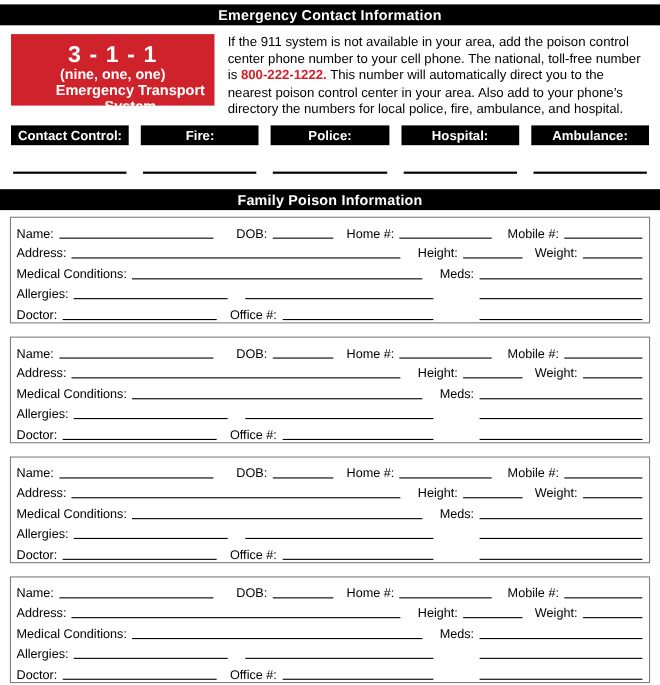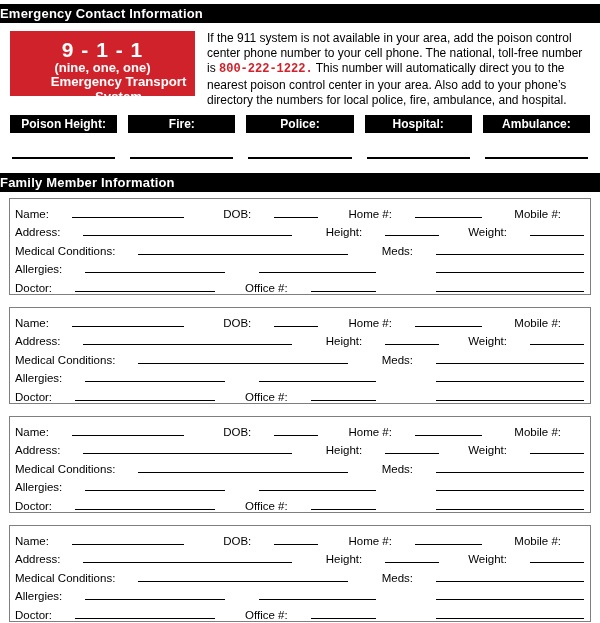--- a/index.html
+++ b/index.html
@@ -3,104 +3,104 @@
 <meta charset="utf-8">
 <style>
   html, body { margin: 0; padding: 0; }
   body {
     width: 600px; height: 623px; overflow: hidden;
     background: #ffffff; color: #000;
     font-family: "Liberation Sans", sans-serif;
   }
   .bar {
     background: #000; color: #fff;
-    text-align: left; font-weight: bold;
+    text-align: center; font-weight: bold;
     font-size: 13px; height: 19px; line-height: 19px;
     letter-spacing: .2px;
   }
   .bar-top { margin-top: 4px; }
   .bar-family { margin-top: 14px; }
 
   .intro { display: flex; margin: 8px 10px 0 10px; }
   .red-box {
     background: #d0222a; color: #fff;
     width: 185px; height: 65px; flex: none;
     text-align: center; font-weight: bold;
     box-sizing: border-box; padding-top: 8px;
   }
   .red-number   { font-size: 21px; line-height: 22px; letter-spacing: 1px; }
   .red-subtitle { font-size: 13px; line-height: 13px; }
   .red-caption  { font-size: 13.2px; line-height: 15px; margin-left: 32px; }
   .intro-text {
     flex: 1; margin-left: 12px; padding-right: 2px;
     font-size: 12px; line-height: 15.2px; text-align: left;
   }
-  .phone { color: #d0222a; font-weight: bold; font-family: Liberation Mono, monospace; }
+  .phone { color: #d0222a; font-weight: bold; }
 
   .contact-row { display: flex; gap: 11px; margin: 7px 10px 0; }
   .contact-box {
     flex: 1; background: #000; color: #fff;
     font-weight: bold; font-size: 12px; text-align: center;
     height: 18px; line-height: 18px; white-space: nowrap;
   }
   .contact-lines { display: flex; gap: 11px; margin: 24px 10px 0; }
   .cl { flex: 1; height: 0; border-bottom: 2px solid #000; margin: 0 2px; }
 
   .members { display: flex; flex-direction: column; gap: 12px; margin: 6px 9px 0; }
   .member-block {
     border: 1px solid #7f7f7f; height: 97px;
     box-sizing: border-box; padding: 3px 6px 0 5px;
     background: #fff;
   }
-  .fm-row { display: flex; height: 18.5px; align-items: flex-end; font-size: 11.5px; gap: 18px; }
+  .fm-row { display: flex; height: 18.5px; align-items: flex-end; font-size: 11.5px; }
   .fm-lbl { white-space: nowrap; padding-right: 5px; line-height: 14px; }
   .ln { height: 0; border-bottom: 1px solid #000; margin-bottom: 3px; }
   .grow { flex: 1; }
   .w54  { width: 54px; }  .w55 { width: 55px; }
   .w84  { width: 84px; }  .w140 { width: 140px; }
   .w148 { width: 148px; }
   .ml6  { margin-left: 16px; }  .ml10 { margin-left: 21px; }
   .ml11 { margin-left: 11px; } .ml12 { margin-left: 12px; text-align: right; }
   .ml14 { margin-left: 14px; } .ml16 { margin-left: 16px; }
   .ml42 { margin-left: 42px; }
 </style>
 </head>
 <body>
 
 <div class="bar bar-top">
   <span>Emergency Contact Information</span>
 </div>
 
 <div class="intro">
   <div class="red-box">
-    <div class="red-number">9 - 1 - 1</div>
+    <div class="red-number">3 - 1 - 1</div>
     <div class="red-subtitle">(nine, one, one)</div>
     <div class="red-caption">Emergency Transport System</div>
   </div>
   <div class="intro-text"><span>If the 911 system is not available in your area, add the poison control center phone number to your cell phone. The national, toll-free number is </span><span class="phone">800-222-1222.</span><span> This number will automatically direct you to the nearest poison control center in your area. Also add to your phone’s directory the numbers for local police, fire, ambulance, and hospital.</span></div>
 </div>
 
 <div class="contact-row">
-  <div class="contact-box">Poison Height:</div>
+  <div class="contact-box">Contact Control:</div>
   <div class="contact-box">Fire:</div>
   <div class="contact-box">Police:</div>
   <div class="contact-box">Hospital:</div>
   <div class="contact-box">Ambulance:</div>
 </div>
 
 <div class="contact-lines">
   <div class="cl"></div>
   <div class="cl"></div>
   <div class="cl"></div>
   <div class="cl"></div>
   <div class="cl"></div>
 </div>
 
 <div class="bar bar-family">
-  <span>Family Member Information</span>
+  <span>Family Poison Information</span>
 </div>
 
 <div class="members">
   <div class="member-block">
     <div class="fm-row">
       <span class="fm-lbl">Name:</span>
       <span class="ln w140"></span>
       <span class="fm-lbl ml10">DOB:</span>
       <span class="ln w55"></span>
       <span class="fm-lbl ml12">Home #:</span>

